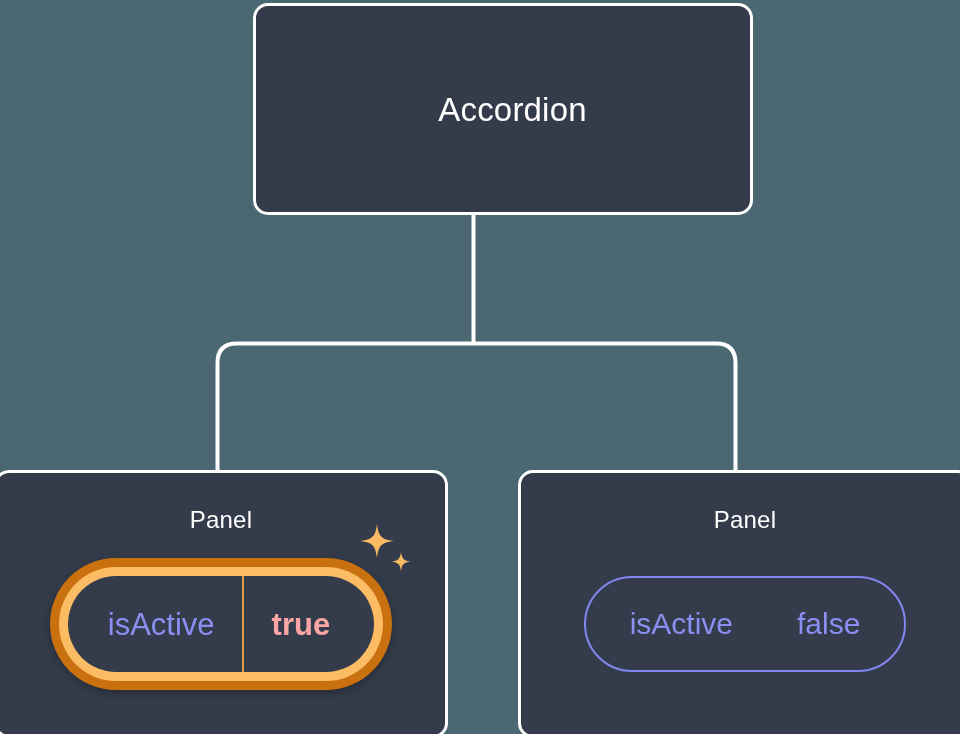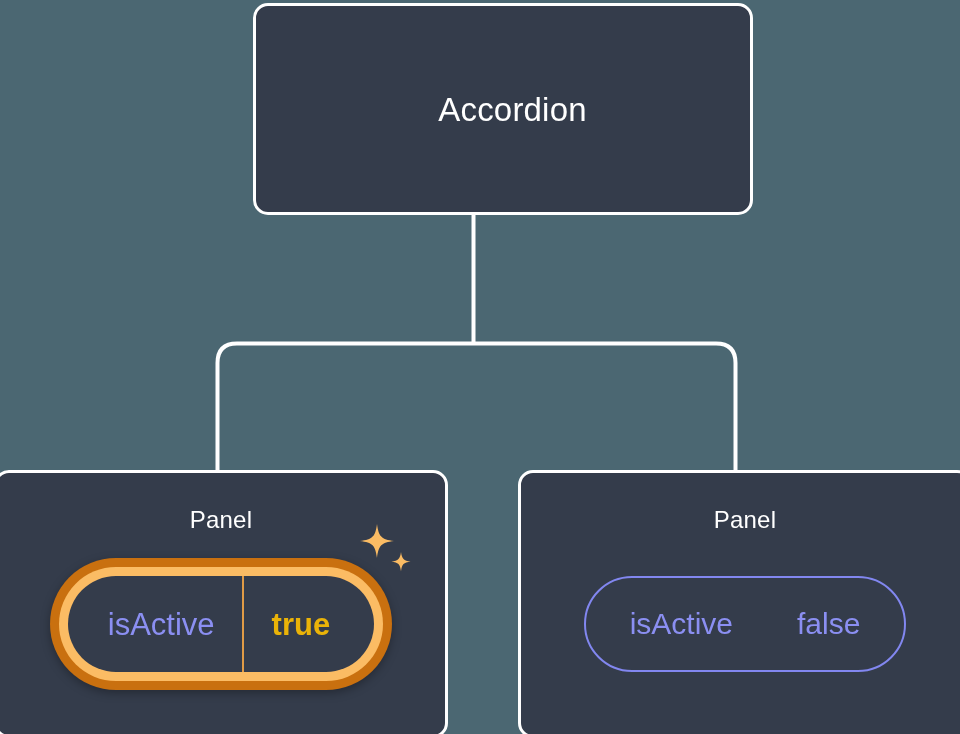--- a/index.html
+++ b/index.html
@@ -159,21 +159,21 @@
     line-height: 1;
   }
 
   .badge-highlight .badge-key {
     color: #8b8ff2;
     font-weight: 400;
     padding: 0 27px 0 40px;
   }
 
   .badge-highlight .badge-val {
-    color: #eab308;
+    color: #fca5a5;
     font-weight: 700;
     padding: 0 44px 0 28px;
   }
 
   .badge-highlight .badge-divider {
     width: 2px;
     background: #e09b46;
     flex: 0 0 auto;
   }
 

